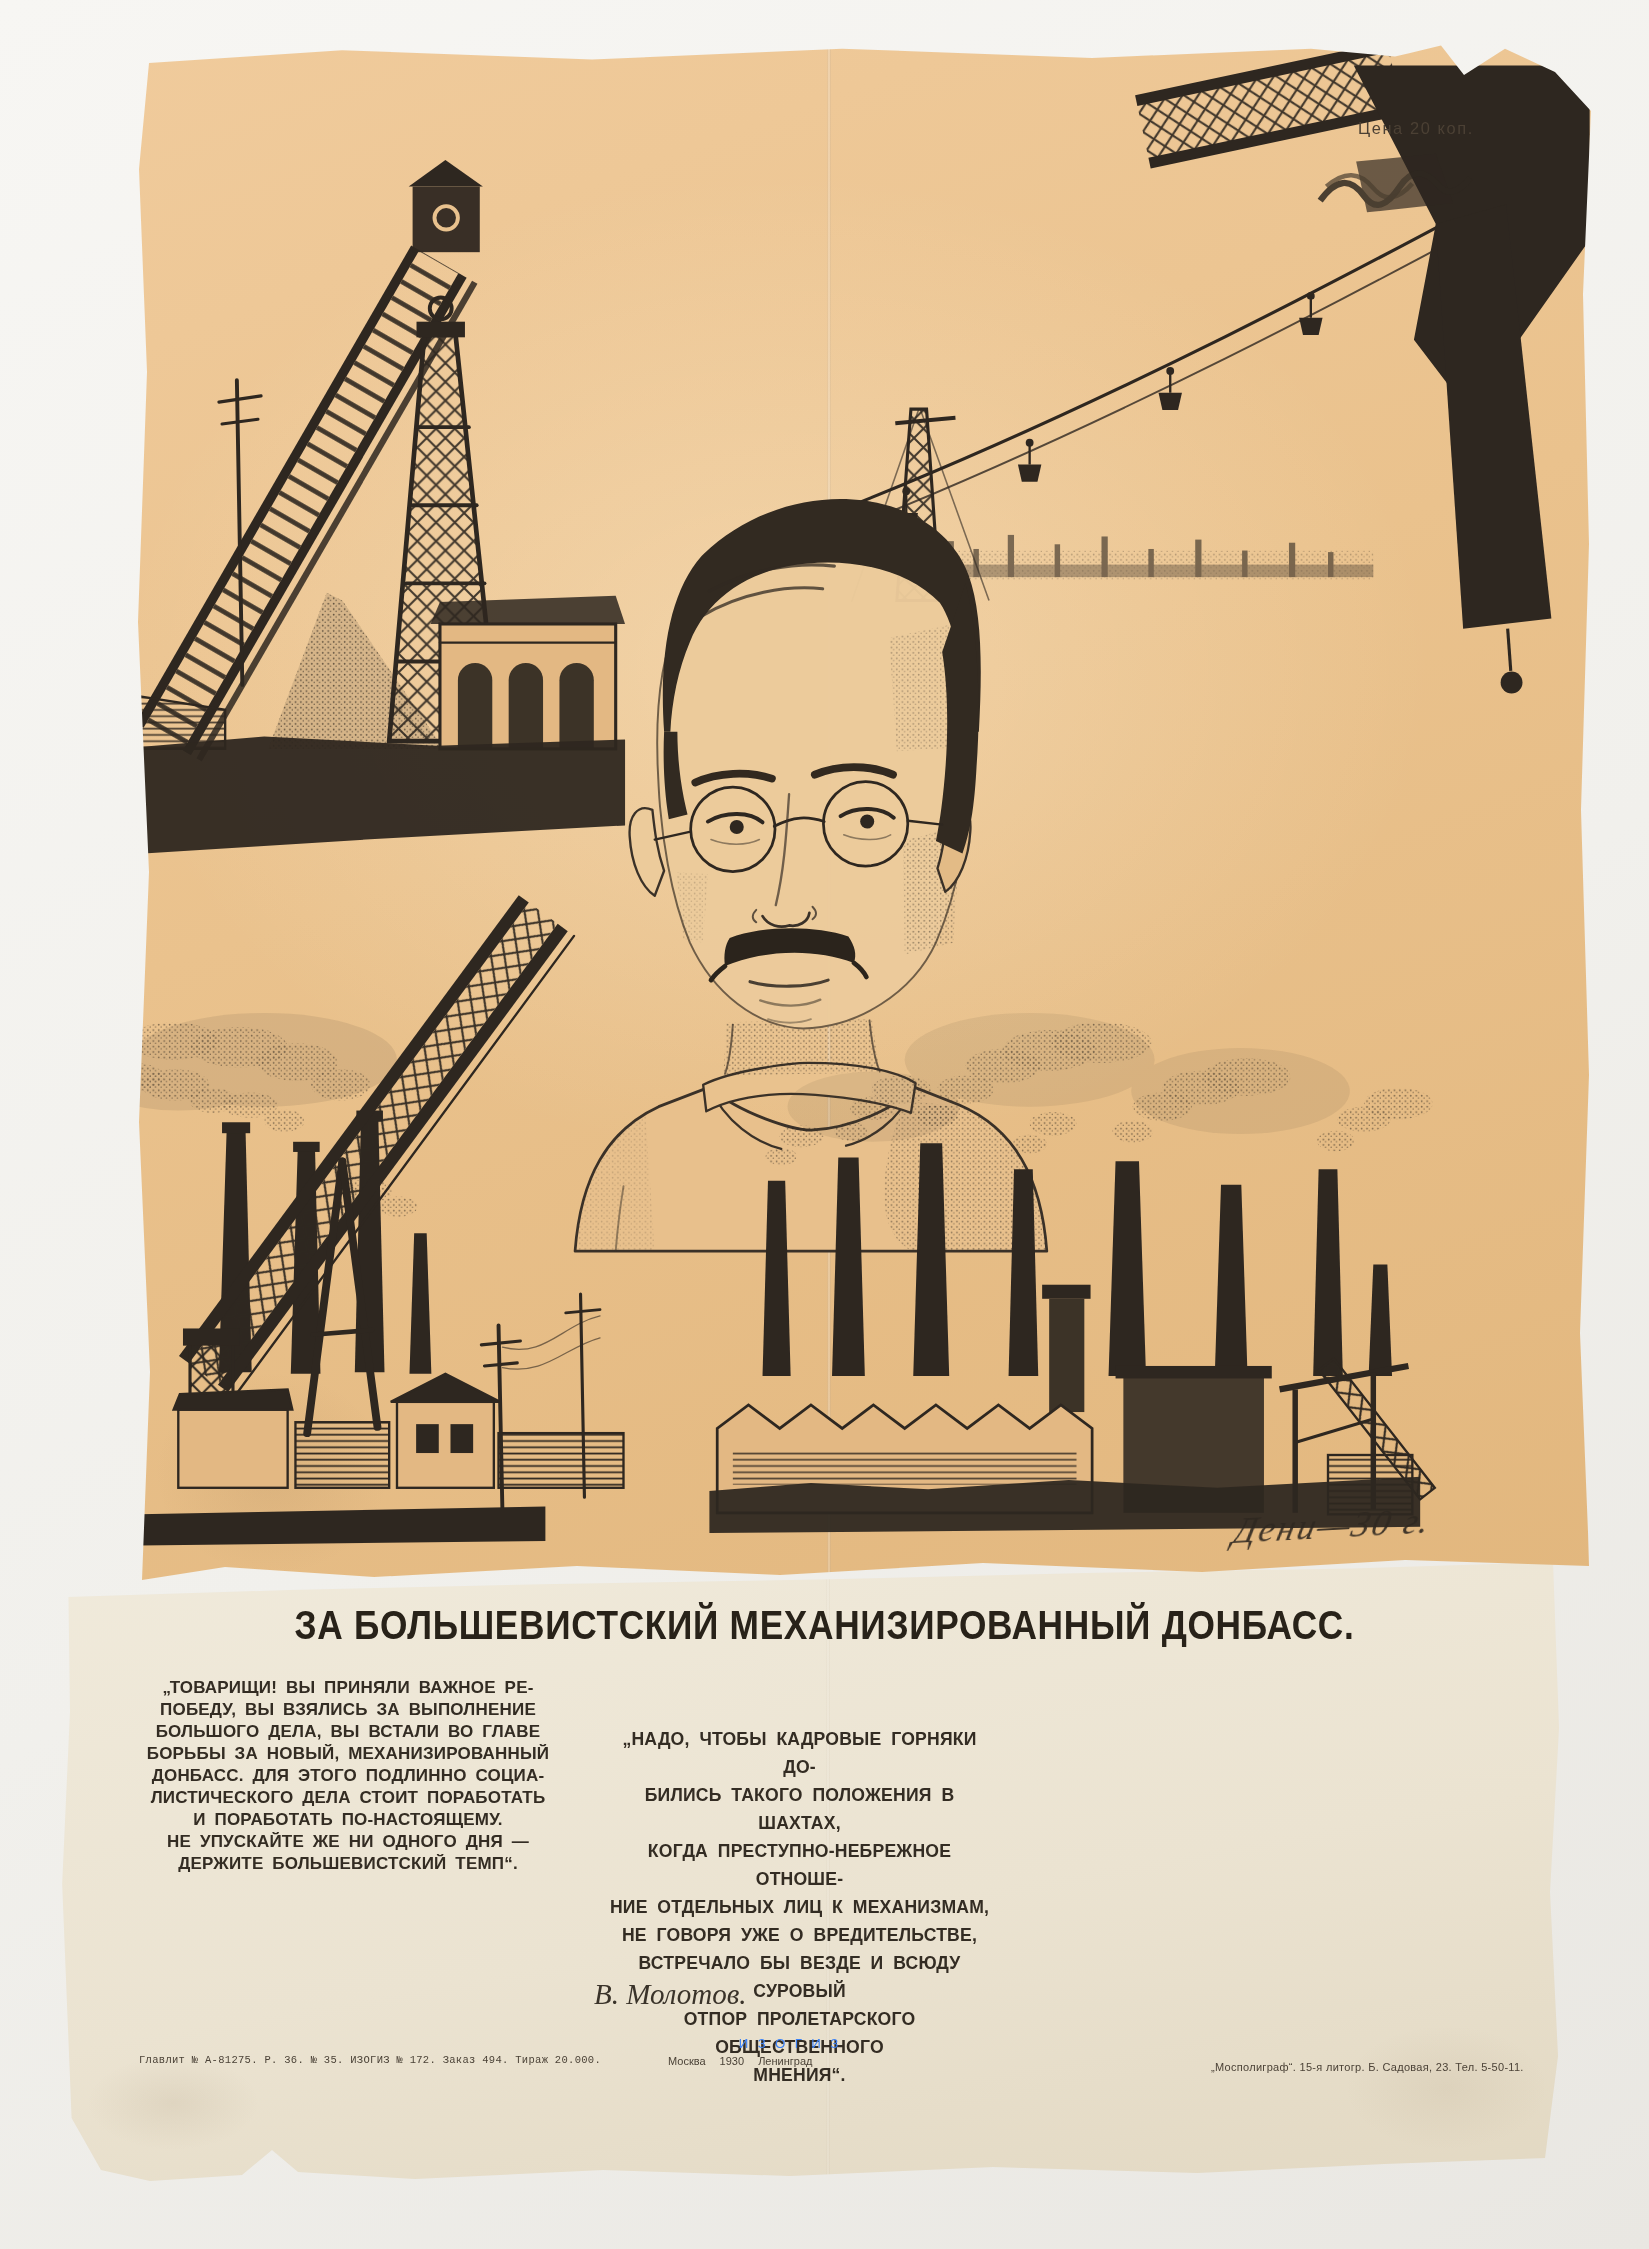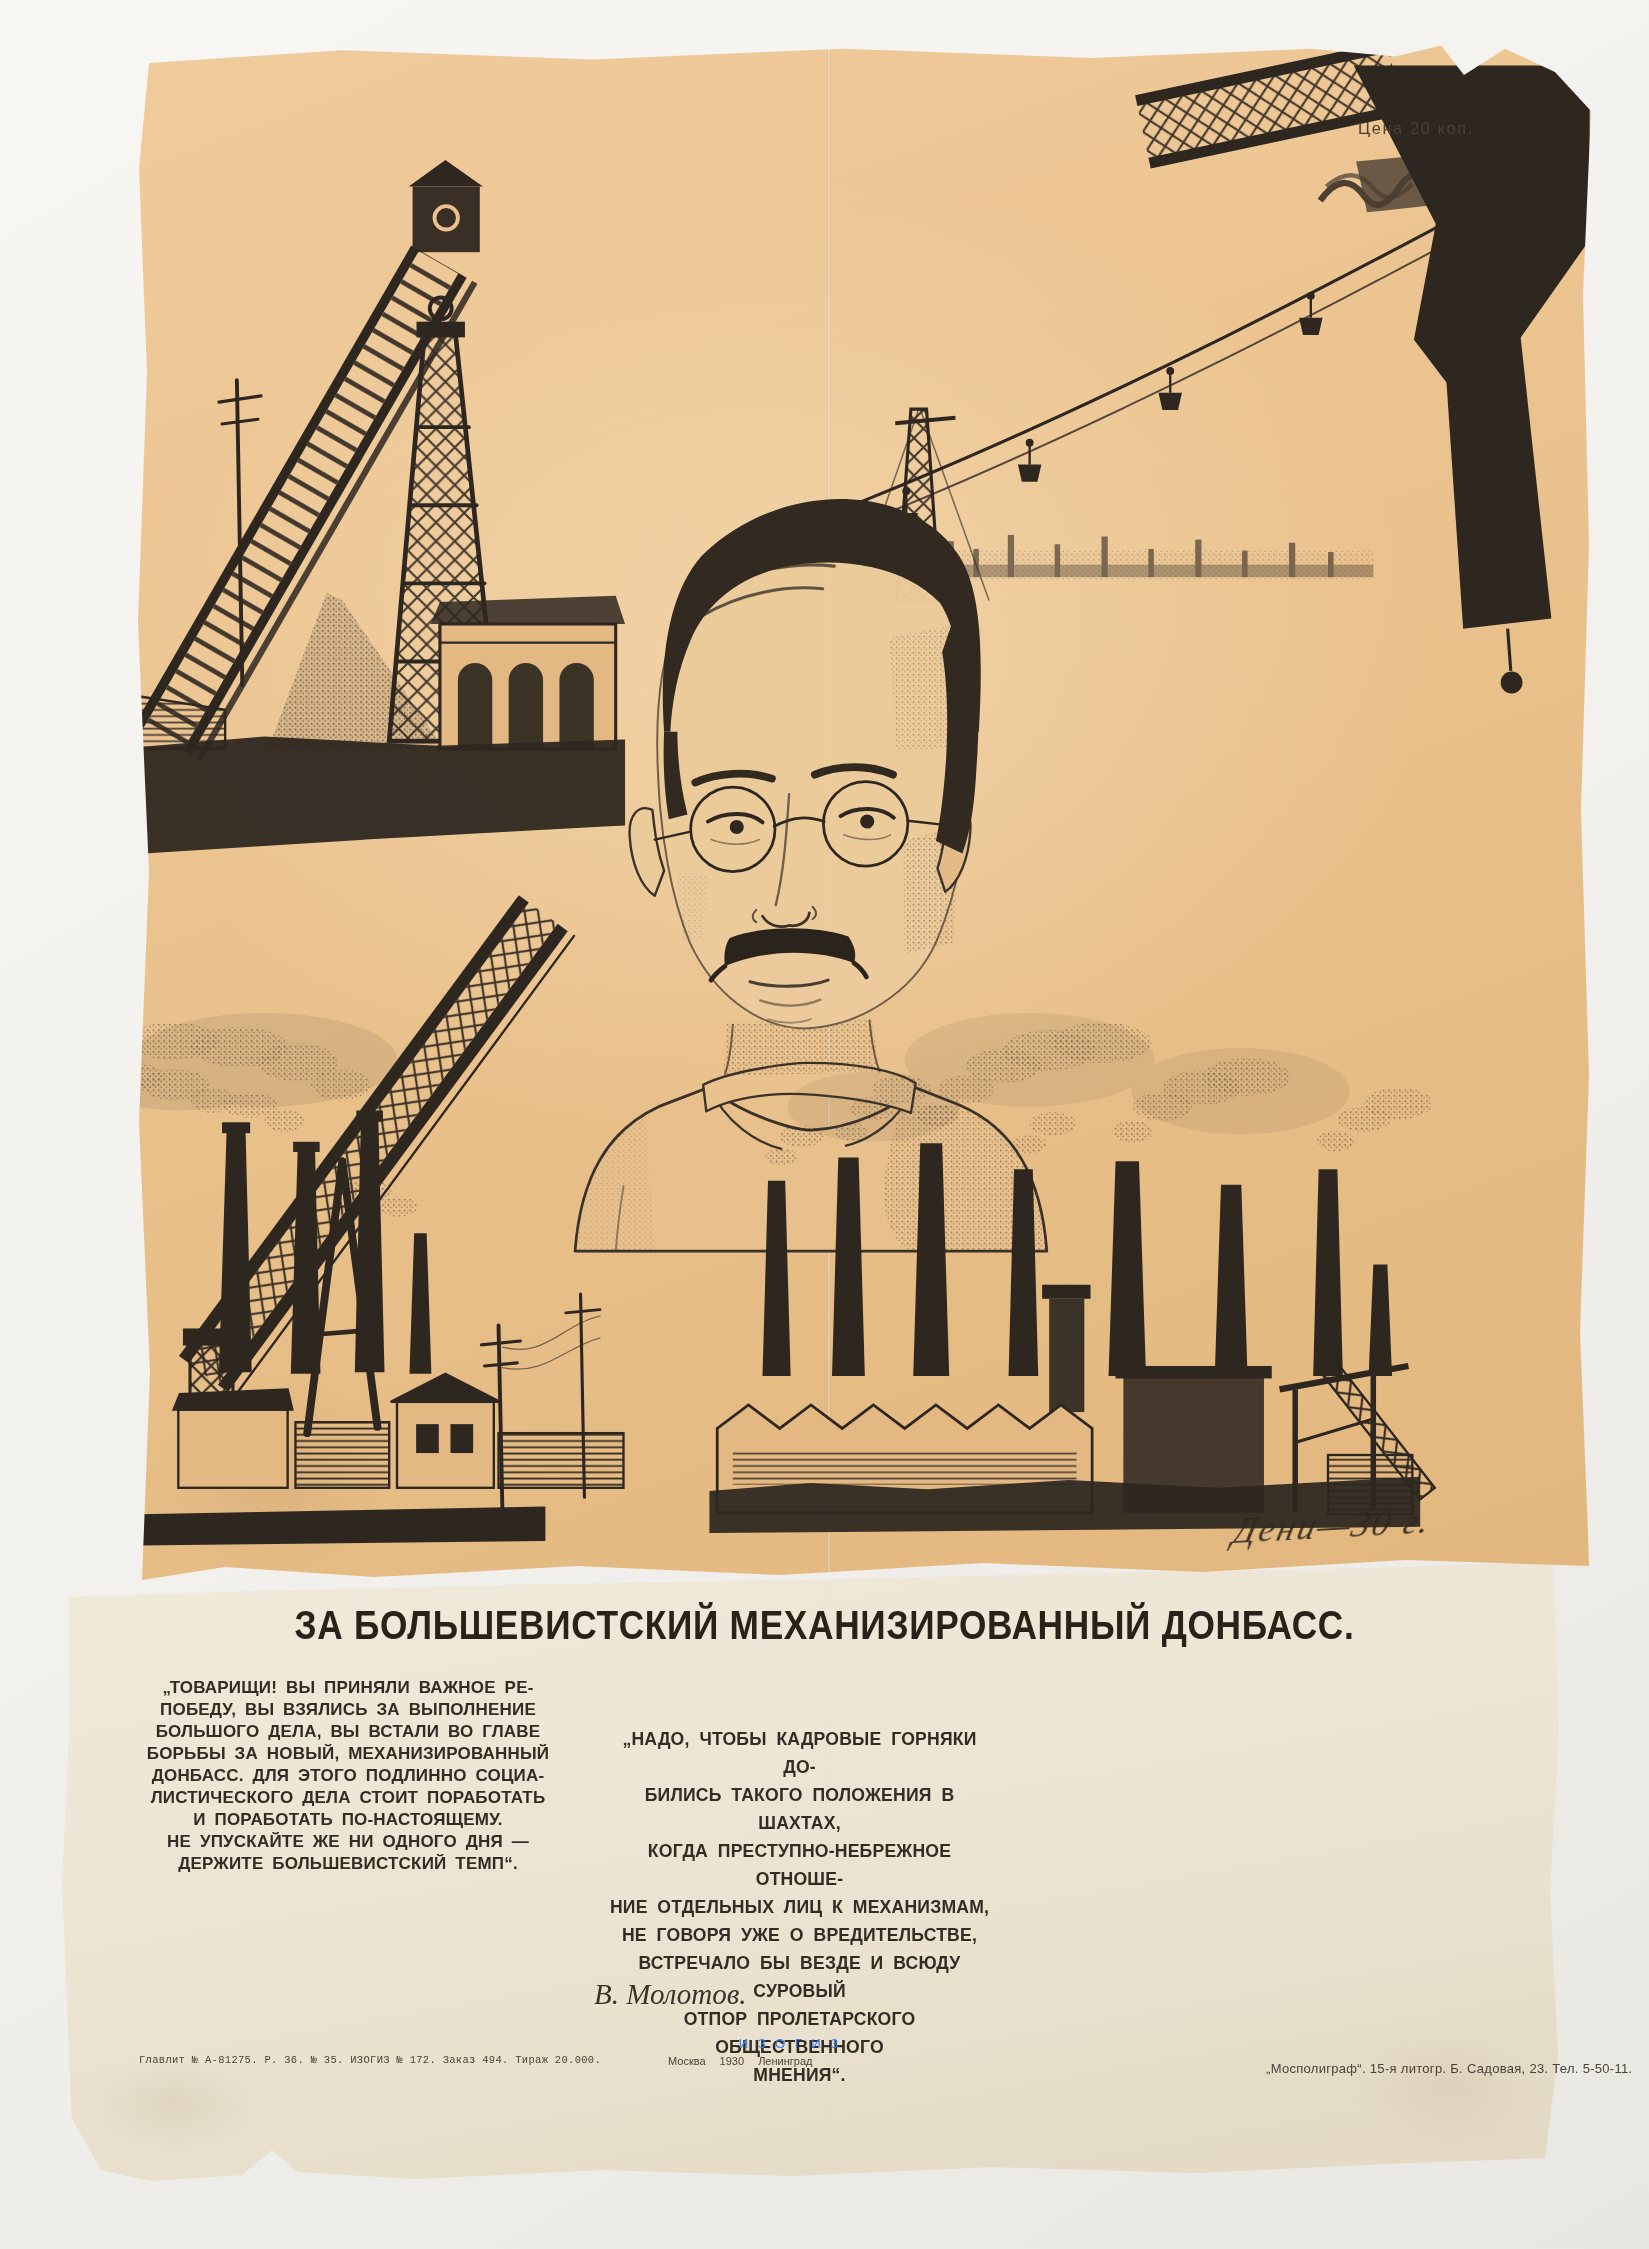--- a/index.html
+++ b/index.html
@@ -40,21 +40,21 @@
   .quote{font-weight:700;white-space:pre-line;text-align:center;color:#332c23;}
   .quote-left{left:145px;top:1677px;width:406px;font-size:17px;line-height:22px;word-spacing:3.9px;letter-spacing:0.2px;}
   .quote-middle{left:604px;top:1725px;width:391px;font-size:17.6px;line-height:28px;word-spacing:4.7px;letter-spacing:0.2px;}
   .quote-right{left:1027px;top:1775px;width:422px;font-size:18px;line-height:41px;word-spacing:7px;letter-spacing:0.2px;}
   .attribution{left:594px;top:1962px;width:391px;text-align:left;
     font-family:"Liberation Serif",serif;font-style:italic;font-size:29px;color:#3a332a;margin-top:16px;}
   .imprint{font-size:10.5px;color:#4b4237;letter-spacing:0.3px;}
   .imprint-left{left:139px;top:2054px;font-family:Liberation Mono, monospace;}
   .publisher{left:687px;top:2036px;width:203px;text-align:center;font-size:13.3px;letter-spacing:9.4px;color:#3b82f6;text-indent:9.4px;}
   .publisher-cities{left:668px;top:2055px;width:242px;text-align:left;font-size:11px;word-spacing:11px;color:#4b4237;}
-  .imprint-right{left:1266px;top:2061px;font-size:13px;}
+  .imprint-right{left:1211px;top:2061px;font-size:11px;}
   .artist-sig{
     left:1234px;top:1505px;z-index:5;
     font-family:"Liberation Serif",serif;font-style:italic;
     font-size:36px;color:#2e2720;letter-spacing:2.3px;
     transform:rotate(-3deg) skewX(-16deg);opacity:.9;
   }
   svg{position:absolute;left:0;top:0;}
 </style>
 </head>
 <body>

